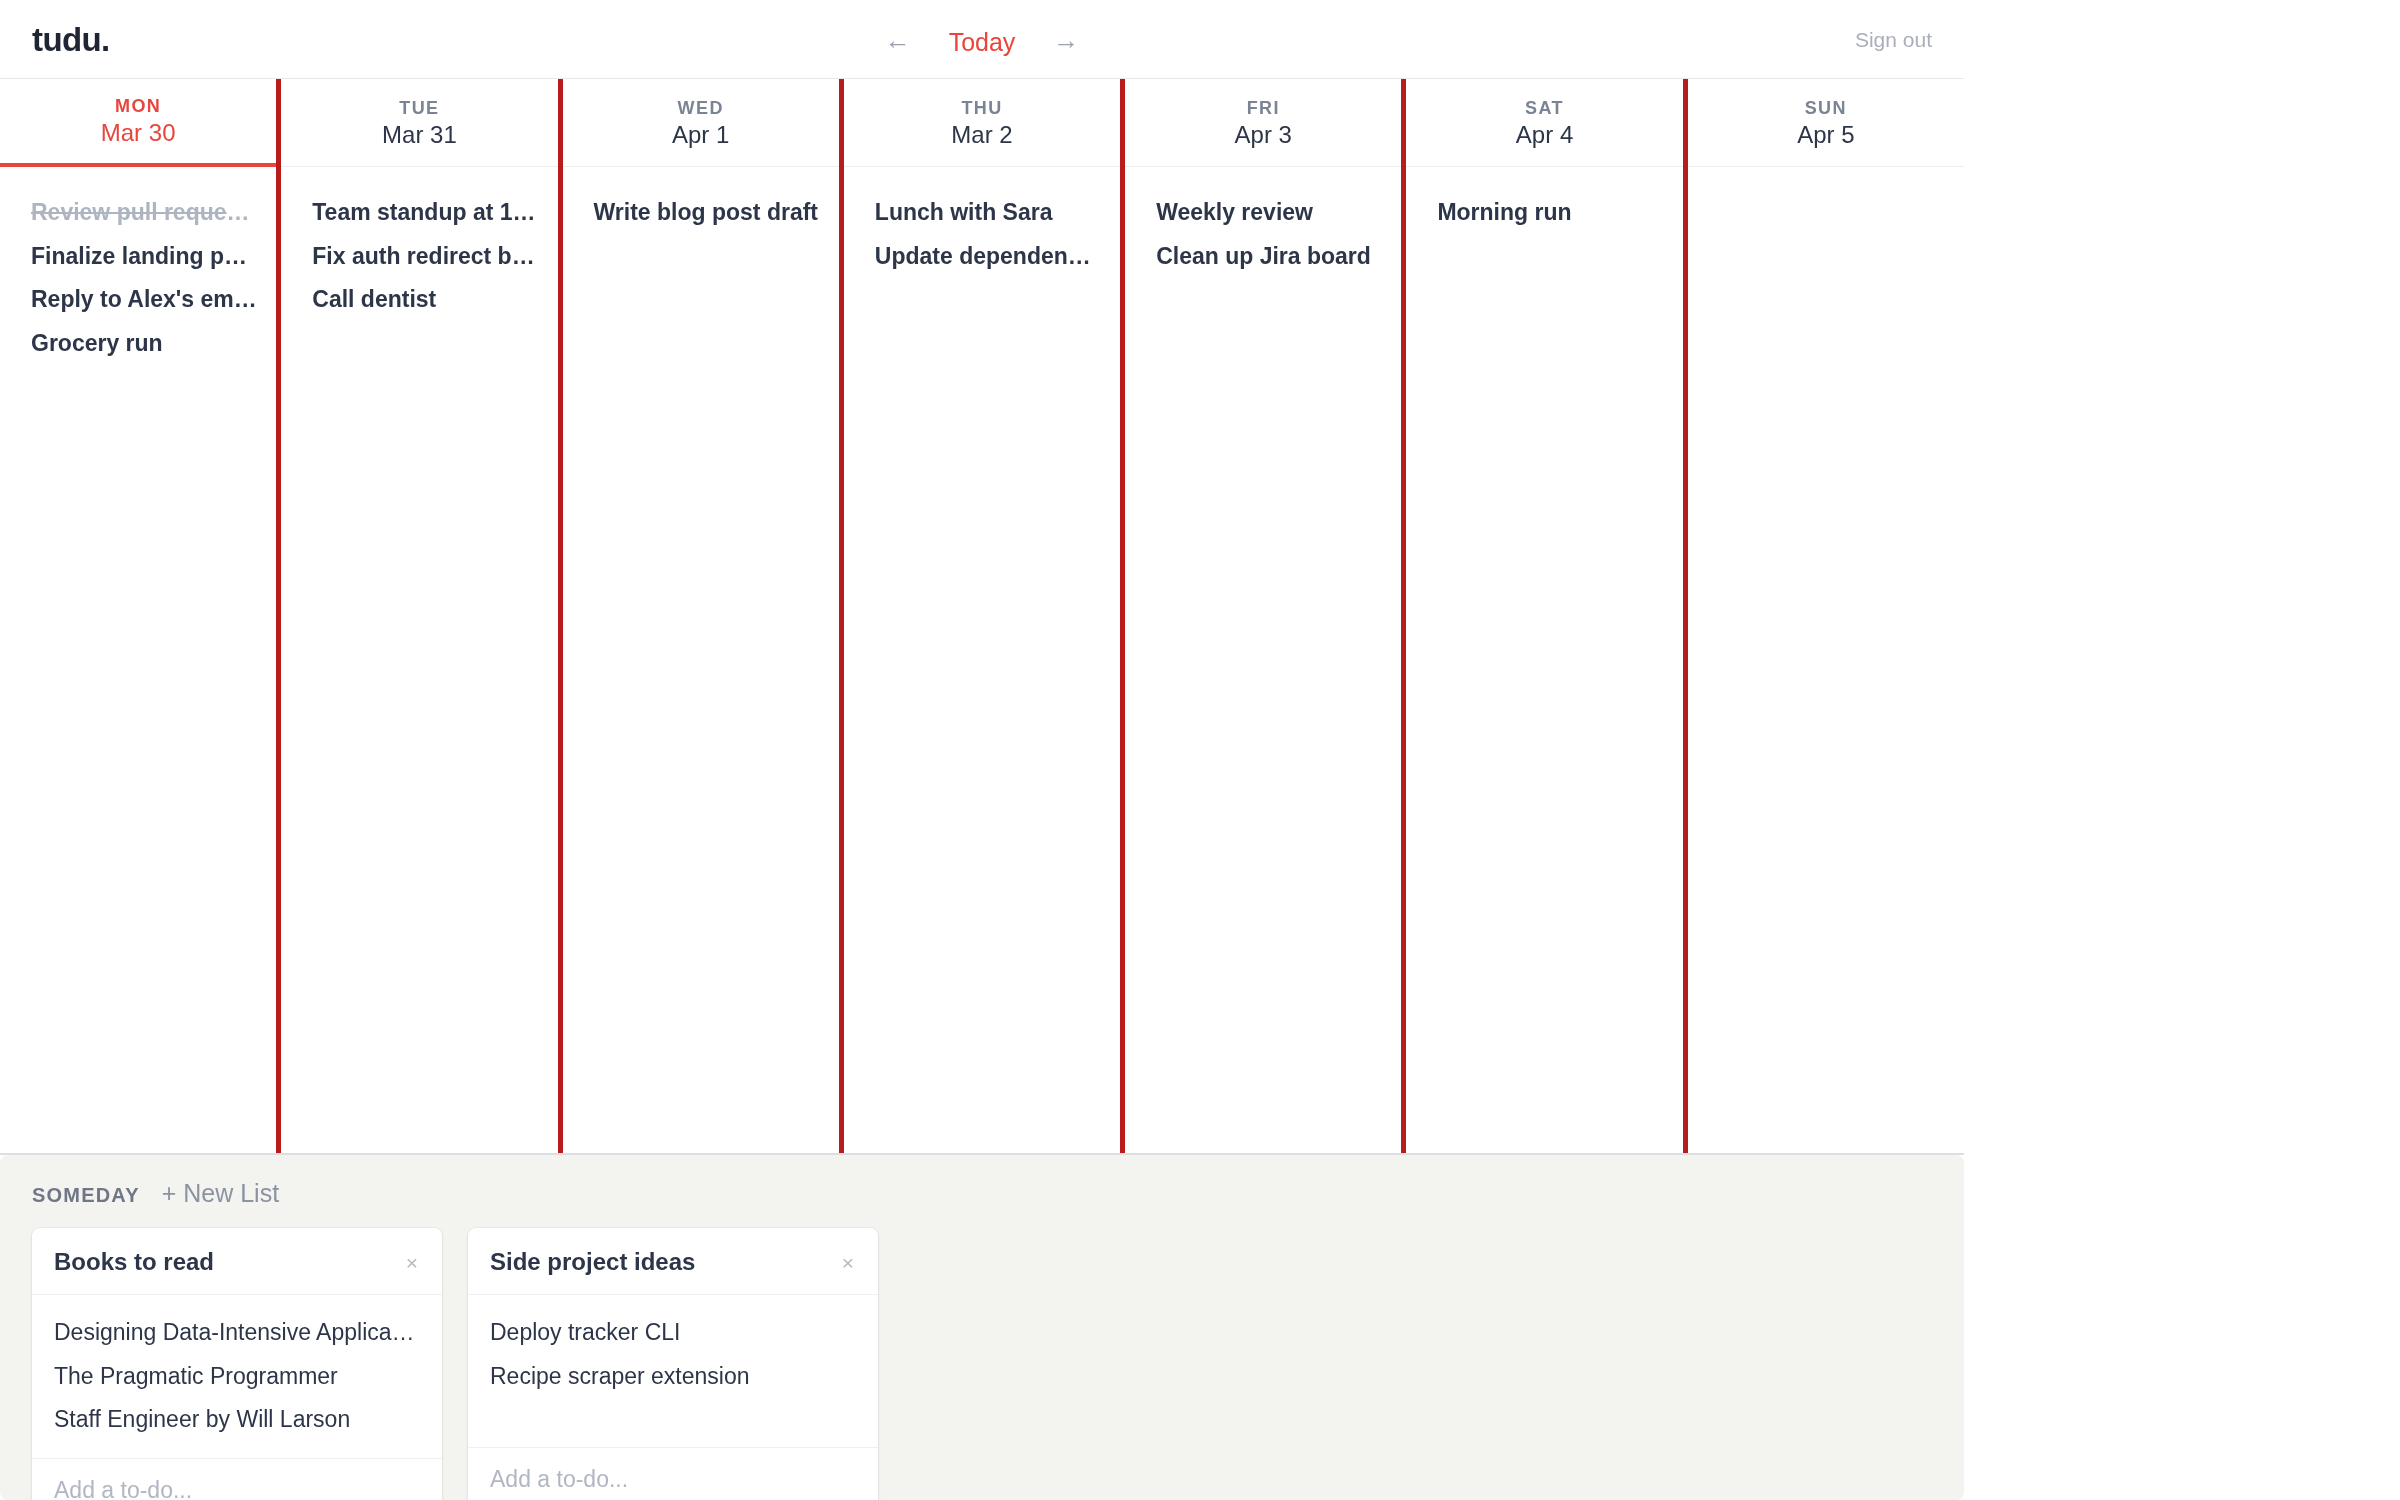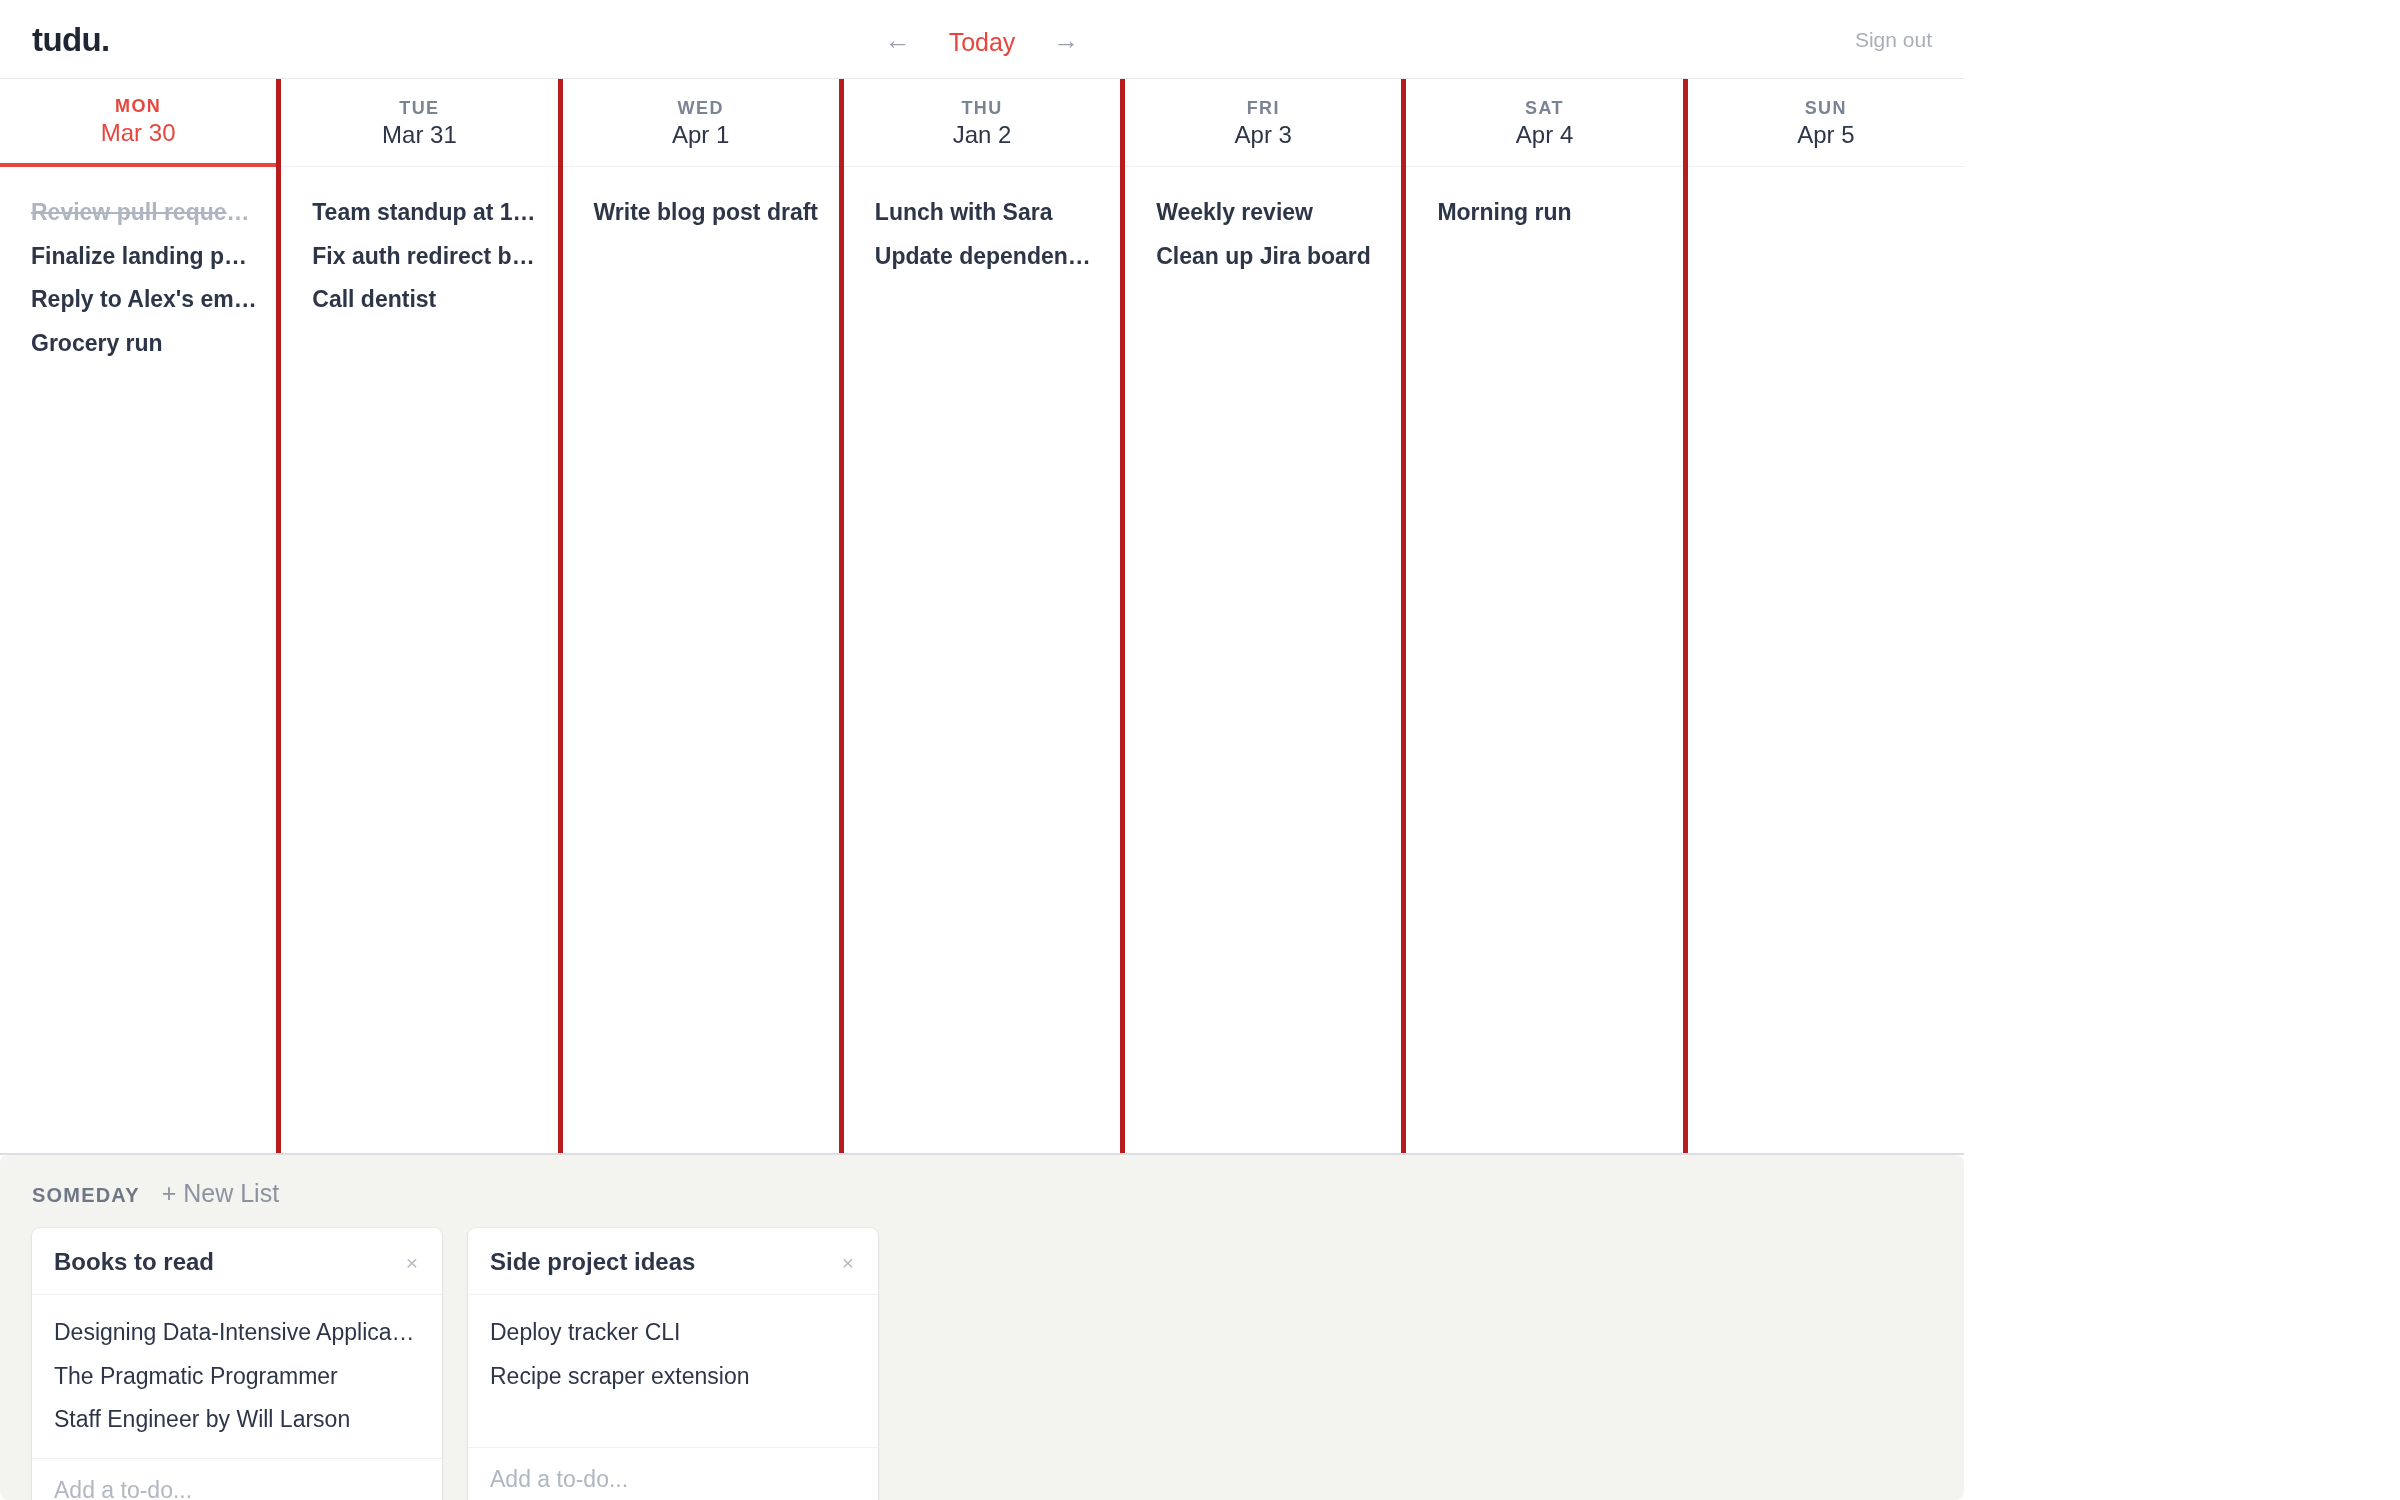--- a/index.html
+++ b/index.html
@@ -307,21 +307,21 @@
           <div class="dayname">WED</div>
           <div class="daydate">Apr 1</div>
         </div>
         <div class="daybody">
           <div class="todo">Write blog post draft</div>
         </div>
       </div>
       <div class="daycol">
         <div class="dayhead">
           <div class="dayname">THU</div>
-          <div class="daydate">Jan 2</div>
+          <div class="daydate">Mar 2</div>
         </div>
         <div class="daybody">
           <div class="todo">Lunch with Sara</div>
           <div class="todo">Update dependencies</div>
         </div>
       </div>
       <div class="daycol">
         <div class="dayhead">
           <div class="dayname">FRI</div>
           <div class="daydate">Apr 3</div>

